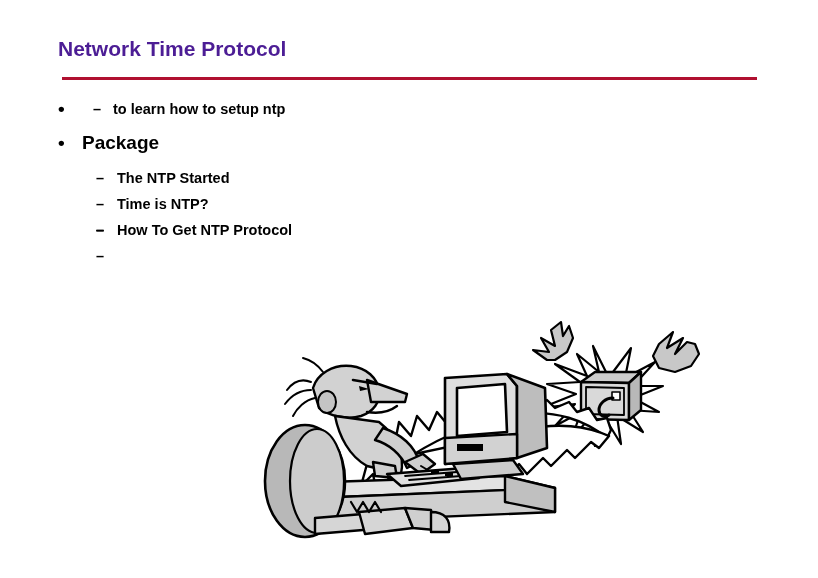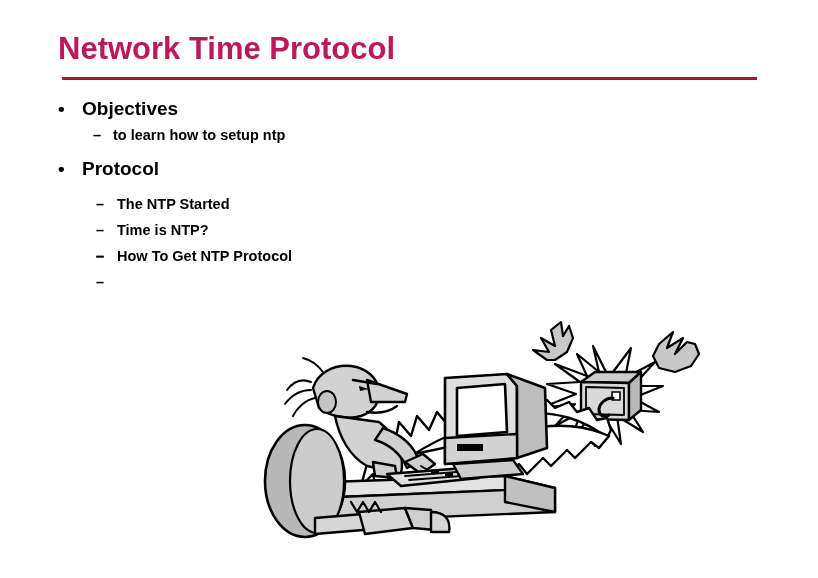--- a/index.html
+++ b/index.html
@@ -22,23 +22,23 @@
     width: 818px;
     height: 578px;
     background: #ffffff;
   }
 
   
   #slide-title {
     position: absolute;
     left: 58px;
     top: 30px;
-    font-size: 31px;
+    font-size: 21px;
     font-weight: bold;
-    color: #be185d;
+    color: #4c1d95;
     letter-spacing: 0px;
     white-space: nowrap;
     line-height: 38px;
   }
 
   #title-rule {
     position: absolute;
     left: 62px;
     top: 77px;
     width: 695px;
@@ -112,33 +112,32 @@
 <div id="slide">
 
   <div id="slide-title">Network Time Protocol</div>
 
   <div id="title-rule"></div>
 
   <div id="body-list">
 
     <div class="lvl1">
       <span class="bullet">•</span>
-      <span>Objectives</span>
     </div>
 
     <div class="lvl2">
       <span class="dash">–</span>
       <span>to learn how to setup ntp</span>
     </div>
 
     <div class="gap-objectives"></div>
 
     <div class="lvl1">
       <span class="bullet">•</span>
-      <span>Protocol</span>
+      <span>Package</span>
     </div>
 
     <div class="gap-contents"></div>
 
     <div class="lvl2 deep">
       <span class="dash">–</span>
       <span>The NTP Started</span>
     </div>
     <div class="lvl2 deep">
       <span class="dash">–</span>

